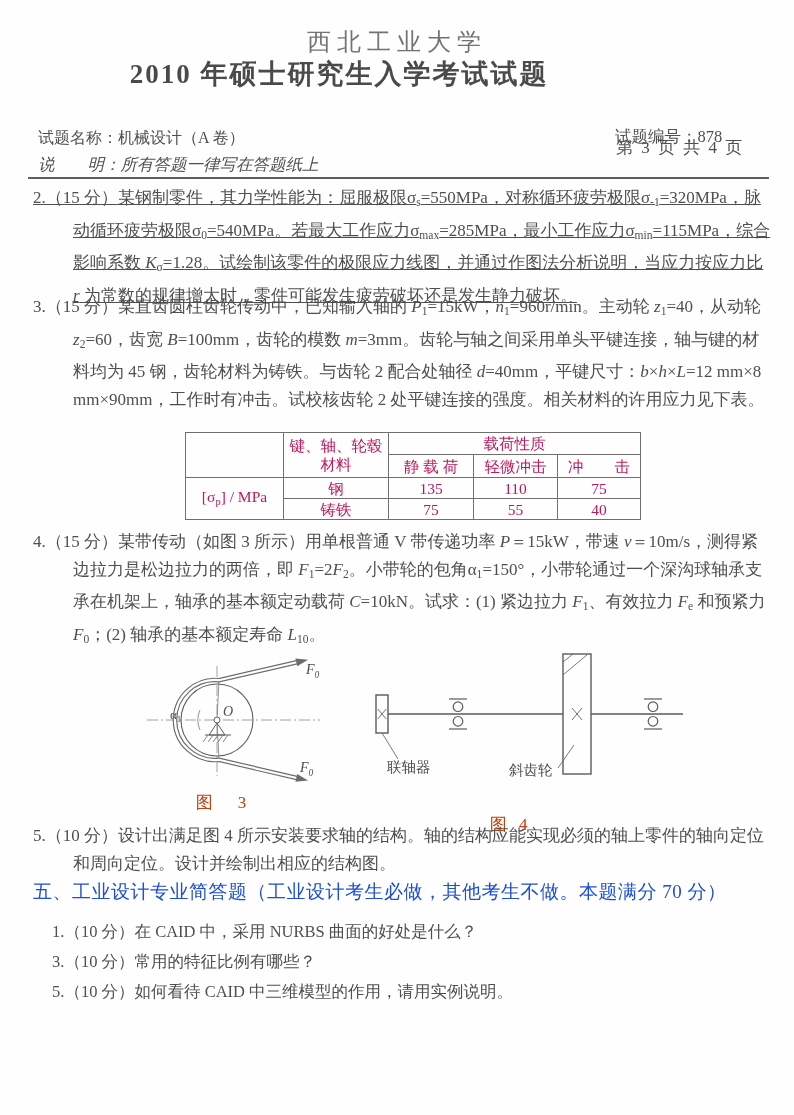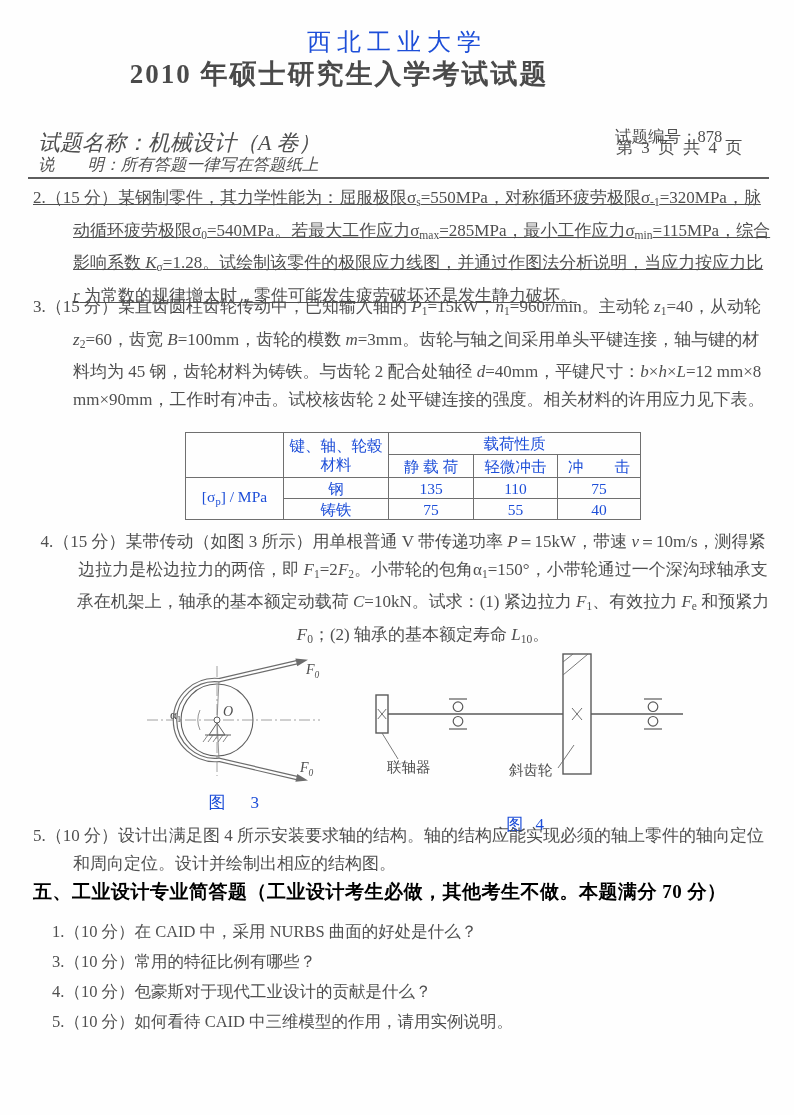--- a/index.html
+++ b/index.html
@@ -6,52 +6,52 @@
   body{
     width:794px;height:1115px;position:relative;
     background:#fefefe;
     font-family:"Liberation Serif","DejaVu Serif",serif;
     color:#4f4f4f;
     overflow:hidden;
   }
   .abs{position:absolute;}
   .center{text-align:center;}
   
-  .university{left:0;top:26px;width:794px;font-size:24px;letter-spacing:6px;color:#1d4ed8;}
+  .university{left:0;top:26px;width:794px;font-size:24px;letter-spacing:6px;color:#737373;}
   .examtitle{left:0;top:56px;width:678px;font-size:27px;letter-spacing:2px;color:#4a4a4a;font-weight:600;}
   
-  .meta-row1{left:38px;top:128px;font-size:22px;font-style:italic;}
+  .meta-row1{left:38px;top:128px;font-size:16px;}
   .meta-row2{left:38px;top:154px;font-size:16.5px;font-style:italic;}
   .meta-right1{left:615px;top:126px;font-size:16.5px;}
   .meta-right2{left:616px;top:136px;font-size:17px;letter-spacing:2px;}
   .rule{left:28px;top:177px;width:741px;height:2px;background:#5e5e5e;}
   
   .q{left:33px;width:740px;font-size:17px;line-height:27.5px;
      padding-left:40px;text-indent:-40px;box-sizing:border-box;}
   .q2{top:184px;text-decoration:underline;}
   .q3{top:293px;}
-  .q4{top:528px;text-align:center;}
+  .q4{top:528px;}
   .q5{top:822px;}
   .sub{font-size:.68em;vertical-align:-.28em;}
   .it{font-style:italic;}
   
   .tblwrap{left:185px;top:432px;}
-  table.mat{border-collapse:collapse;font-size:15.5px;color:#1d4ed8;}
+  table.mat{border-collapse:collapse;font-size:15.5px;color:#be185d;}
   table.mat td{border:1px solid #6f6f6f;text-align:center;padding:0 3px;line-height:19px;}
   td.c1{width:91px;} td.c2{width:98px;} td.c3{width:78px;} td.c4{width:77px;} td.c5{width:76px;}
   tr.hr1 td{height:21px;} tr.hr2 td{height:22px;} tr.dr td{height:20px;}
   
   .fig3{left:112px;top:646px;}
   .fig4{left:363px;top:648px;}
   svg text{font-family:"Liberation Serif","DejaVu Serif",serif;fill:#4d4d4d;}
-  .figcap{font-size:17px;color:#1d4ed8;letter-spacing:4px;text-align:right;}
+  .figcap{font-size:17px;color:#c2410c;letter-spacing:4px;}
   .fig3cap{left:183px;top:791px;width:80px;}
   .fig4cap{left:473px;top:789px;width:75px;margin-top:24px;}
   
-  .sec5{left:33px;top:879px;width:745px;font-size:19px;font-weight:700;color:#000000;letter-spacing:.5px;}
+  .sec5{left:33px;top:879px;width:745px;font-size:19px;font-weight:400;color:#1d4ed8;letter-spacing:.5px;}
   .items{left:52px;top:917px;width:722px;font-size:16.5px;line-height:30px;}
   .item{padding-left:34px;text-indent:-34px;}
 </style>
 </head>
 <body>
 
 <div class="abs university center">西北工业大学</div>
 <div class="abs examtitle center">2010 年硕士研究生入学考试试题</div>
 
 <div class="abs meta-row1">
@@ -169,15 +169,14 @@
   <text x="146" y="127" font-size="14.5">斜齿轮</text>
 </svg>
 <div class="abs figcap fig4cap center">图 4</div>
 
 <div class="abs q q5"><span>5.（10 分）设计出满足图 4 所示安装要求轴的结构。轴的结构应能实现必须的轴上零件的轴向定位和周向定位。设计并绘制出相应的结构图。</span></div>
 
 <div class="abs sec5">五、工业设计专业简答题（工业设计考生必做，其他考生不做。本题满分 70 分）</div>
 <div class="abs items">
   <div class="item">1.（10 分）在 CAID 中，采用 NURBS 曲面的好处是什么？</div>
   <div class="item">3.（10 分）常用的特征比例有哪些？</div>
-  <div class="item">4.（10 分）包豪斯对于现代工业设计的贡献是什么？</div>
   <div class="item">5.（10 分）如何看待 CAID 中三维模型的作用，请用实例说明。</div>
 </div>
 
 </body></html>

